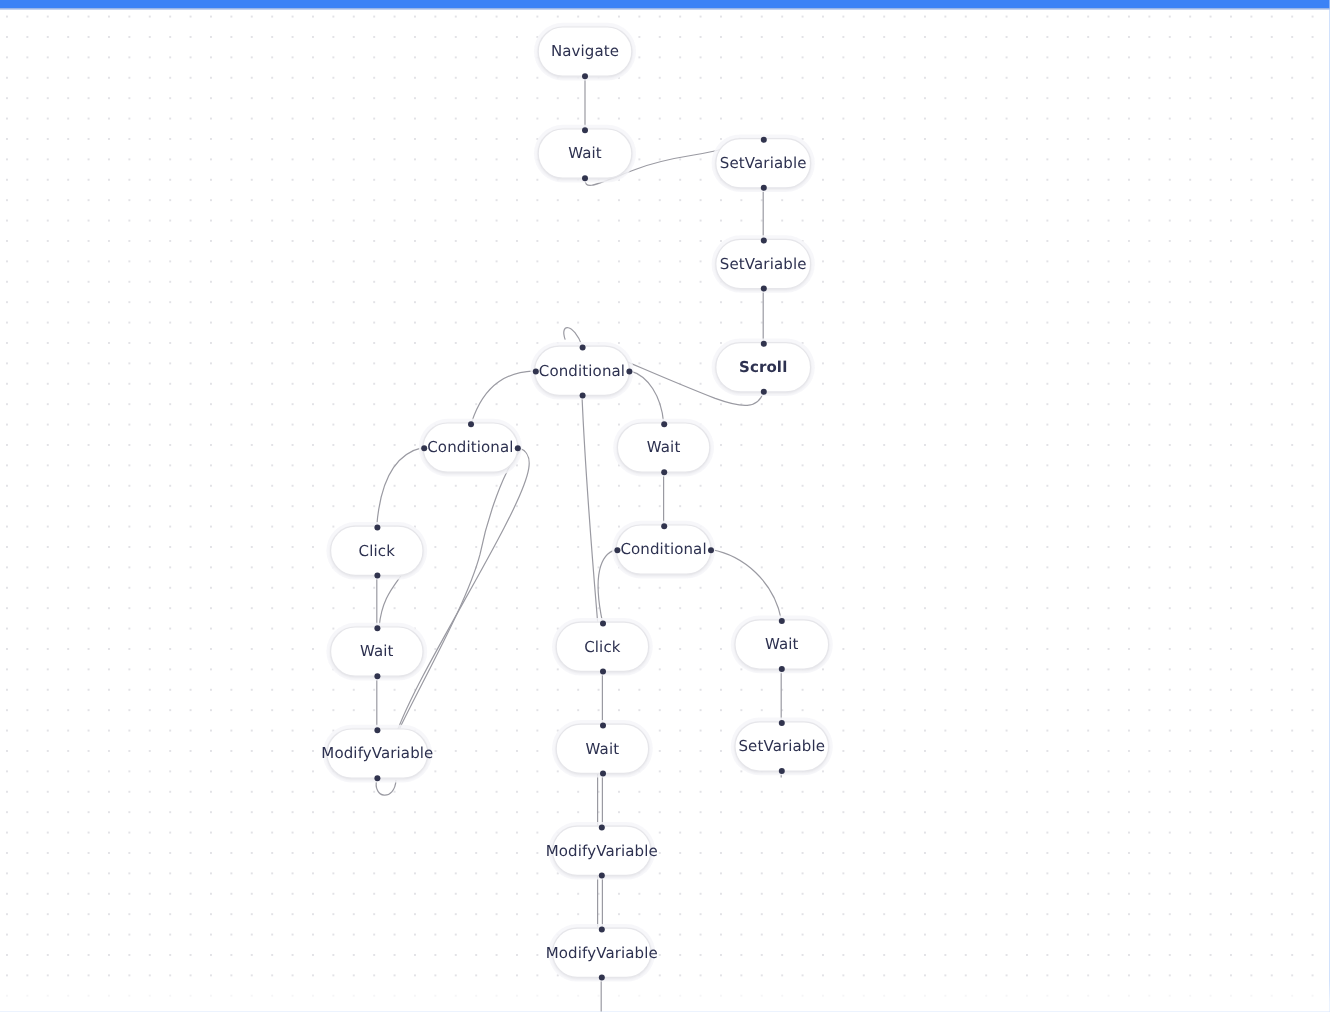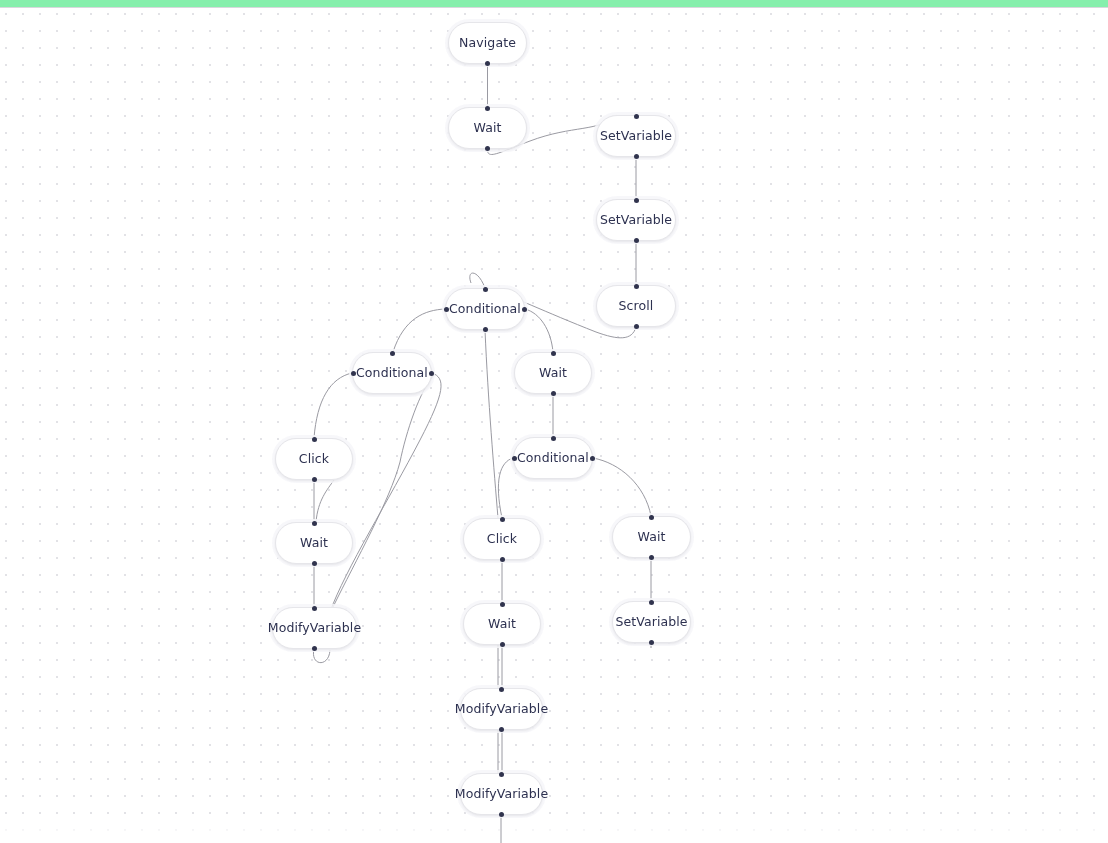--- a/index.html
+++ b/index.html
@@ -12,21 +12,21 @@
     font-family: "DejaVu Sans", "Liberation Sans", sans-serif;
     width: 1108px;
     height: 843px;
     overflow: hidden;
   }
 
   #app {
     position: relative;
     width: 1108px;
     height: 843px;
-    background: #86efac;
+    background: #3b82f6;
   }
 
   
   #header-rule {
     position: absolute;
     left: 0;
     top: 7px;
     width: 1108px;
     height: 1px;
     background: #d8d8dc;
@@ -168,21 +168,21 @@
       <div class="node" style="left: 596px; top: 115px; width: 80px;">
         <span class="node-label">SetVariable</span>
         <span class="port port-top"></span>
         <span class="port port-bottom"></span>
       </div>
       <div class="node" style="left: 596px; top: 199px; width: 80px;">
         <span class="node-label">SetVariable</span>
         <span class="port port-top"></span>
         <span class="port port-bottom"></span>
       </div>
-      <div class="node" style="left: 596px; top: 285px; width: 80px;">
+      <div class="node" style="left: 596px; top: 285px; width: 80px; font-weight: bold;">
         <span class="node-label">Scroll</span>
         <span class="port port-top"></span>
         <span class="port port-bottom"></span>
       </div>
       <div class="node" style="left: 445px; top: 288px; width: 80px;">
         <span class="node-label">Conditional</span>
         <span class="port port-top"></span>
         <span class="port port-bottom"></span>
         <span class="port port-left"></span>
         <span class="port port-right"></span>

